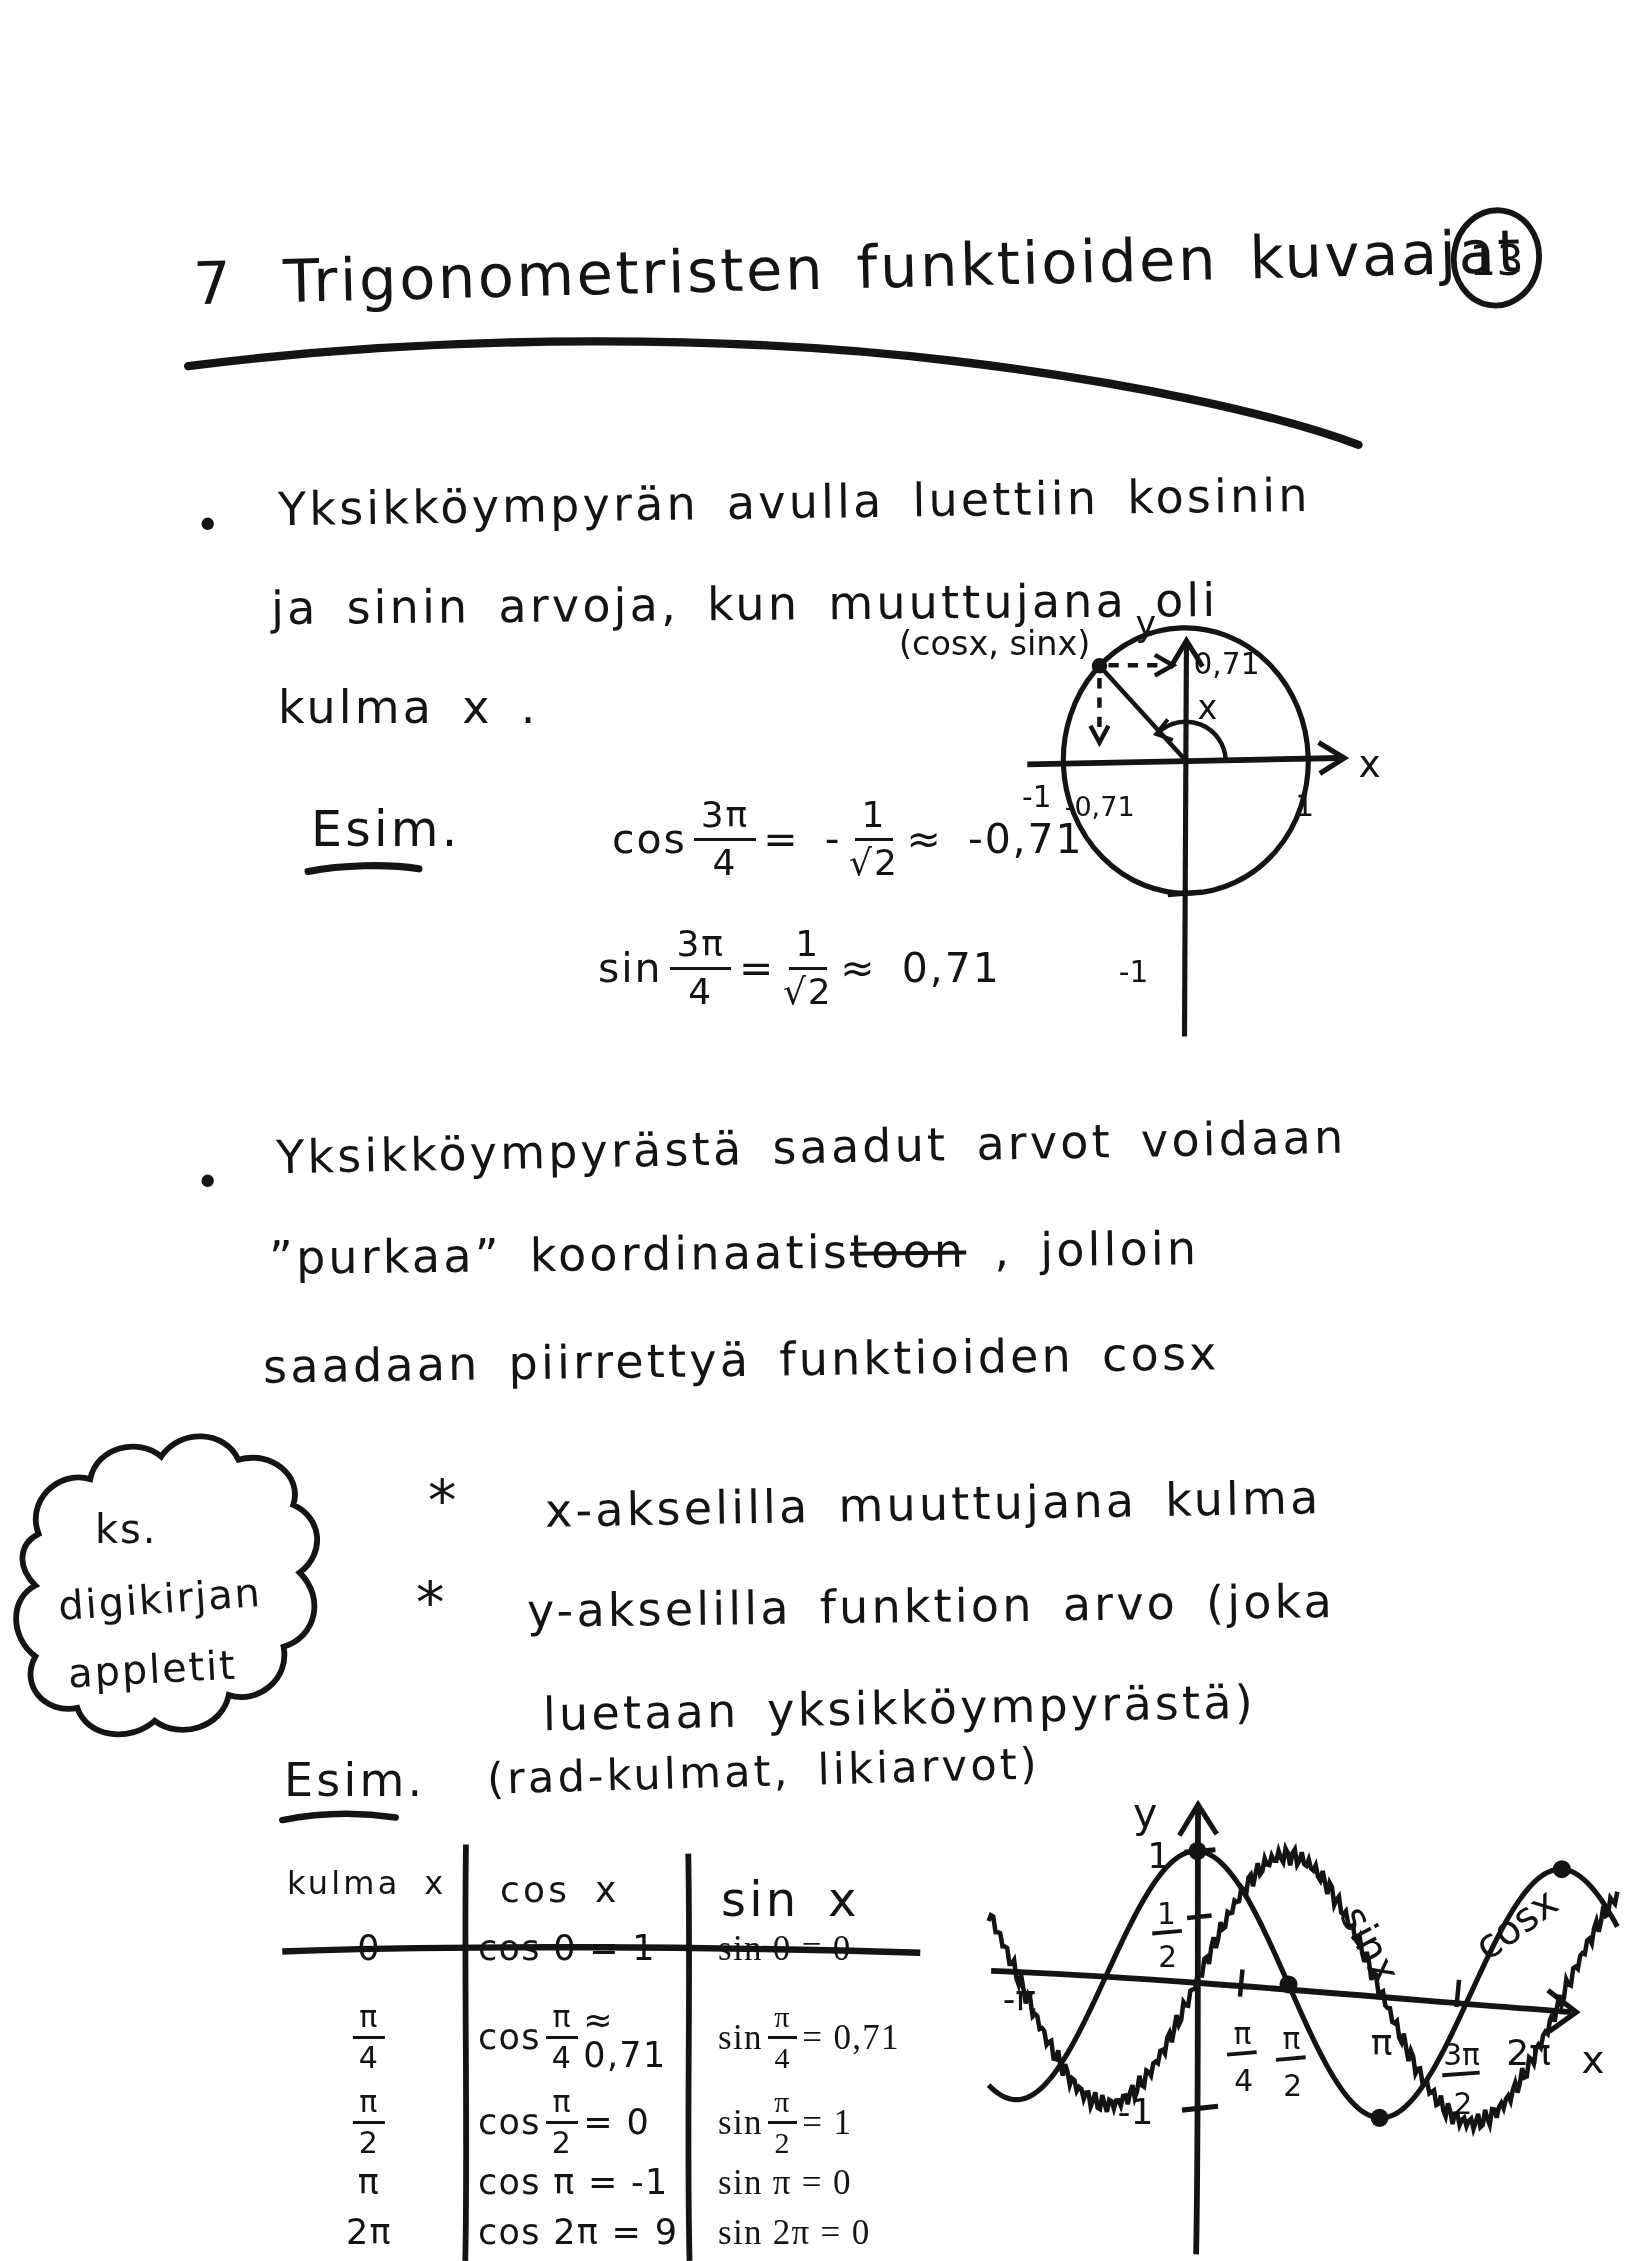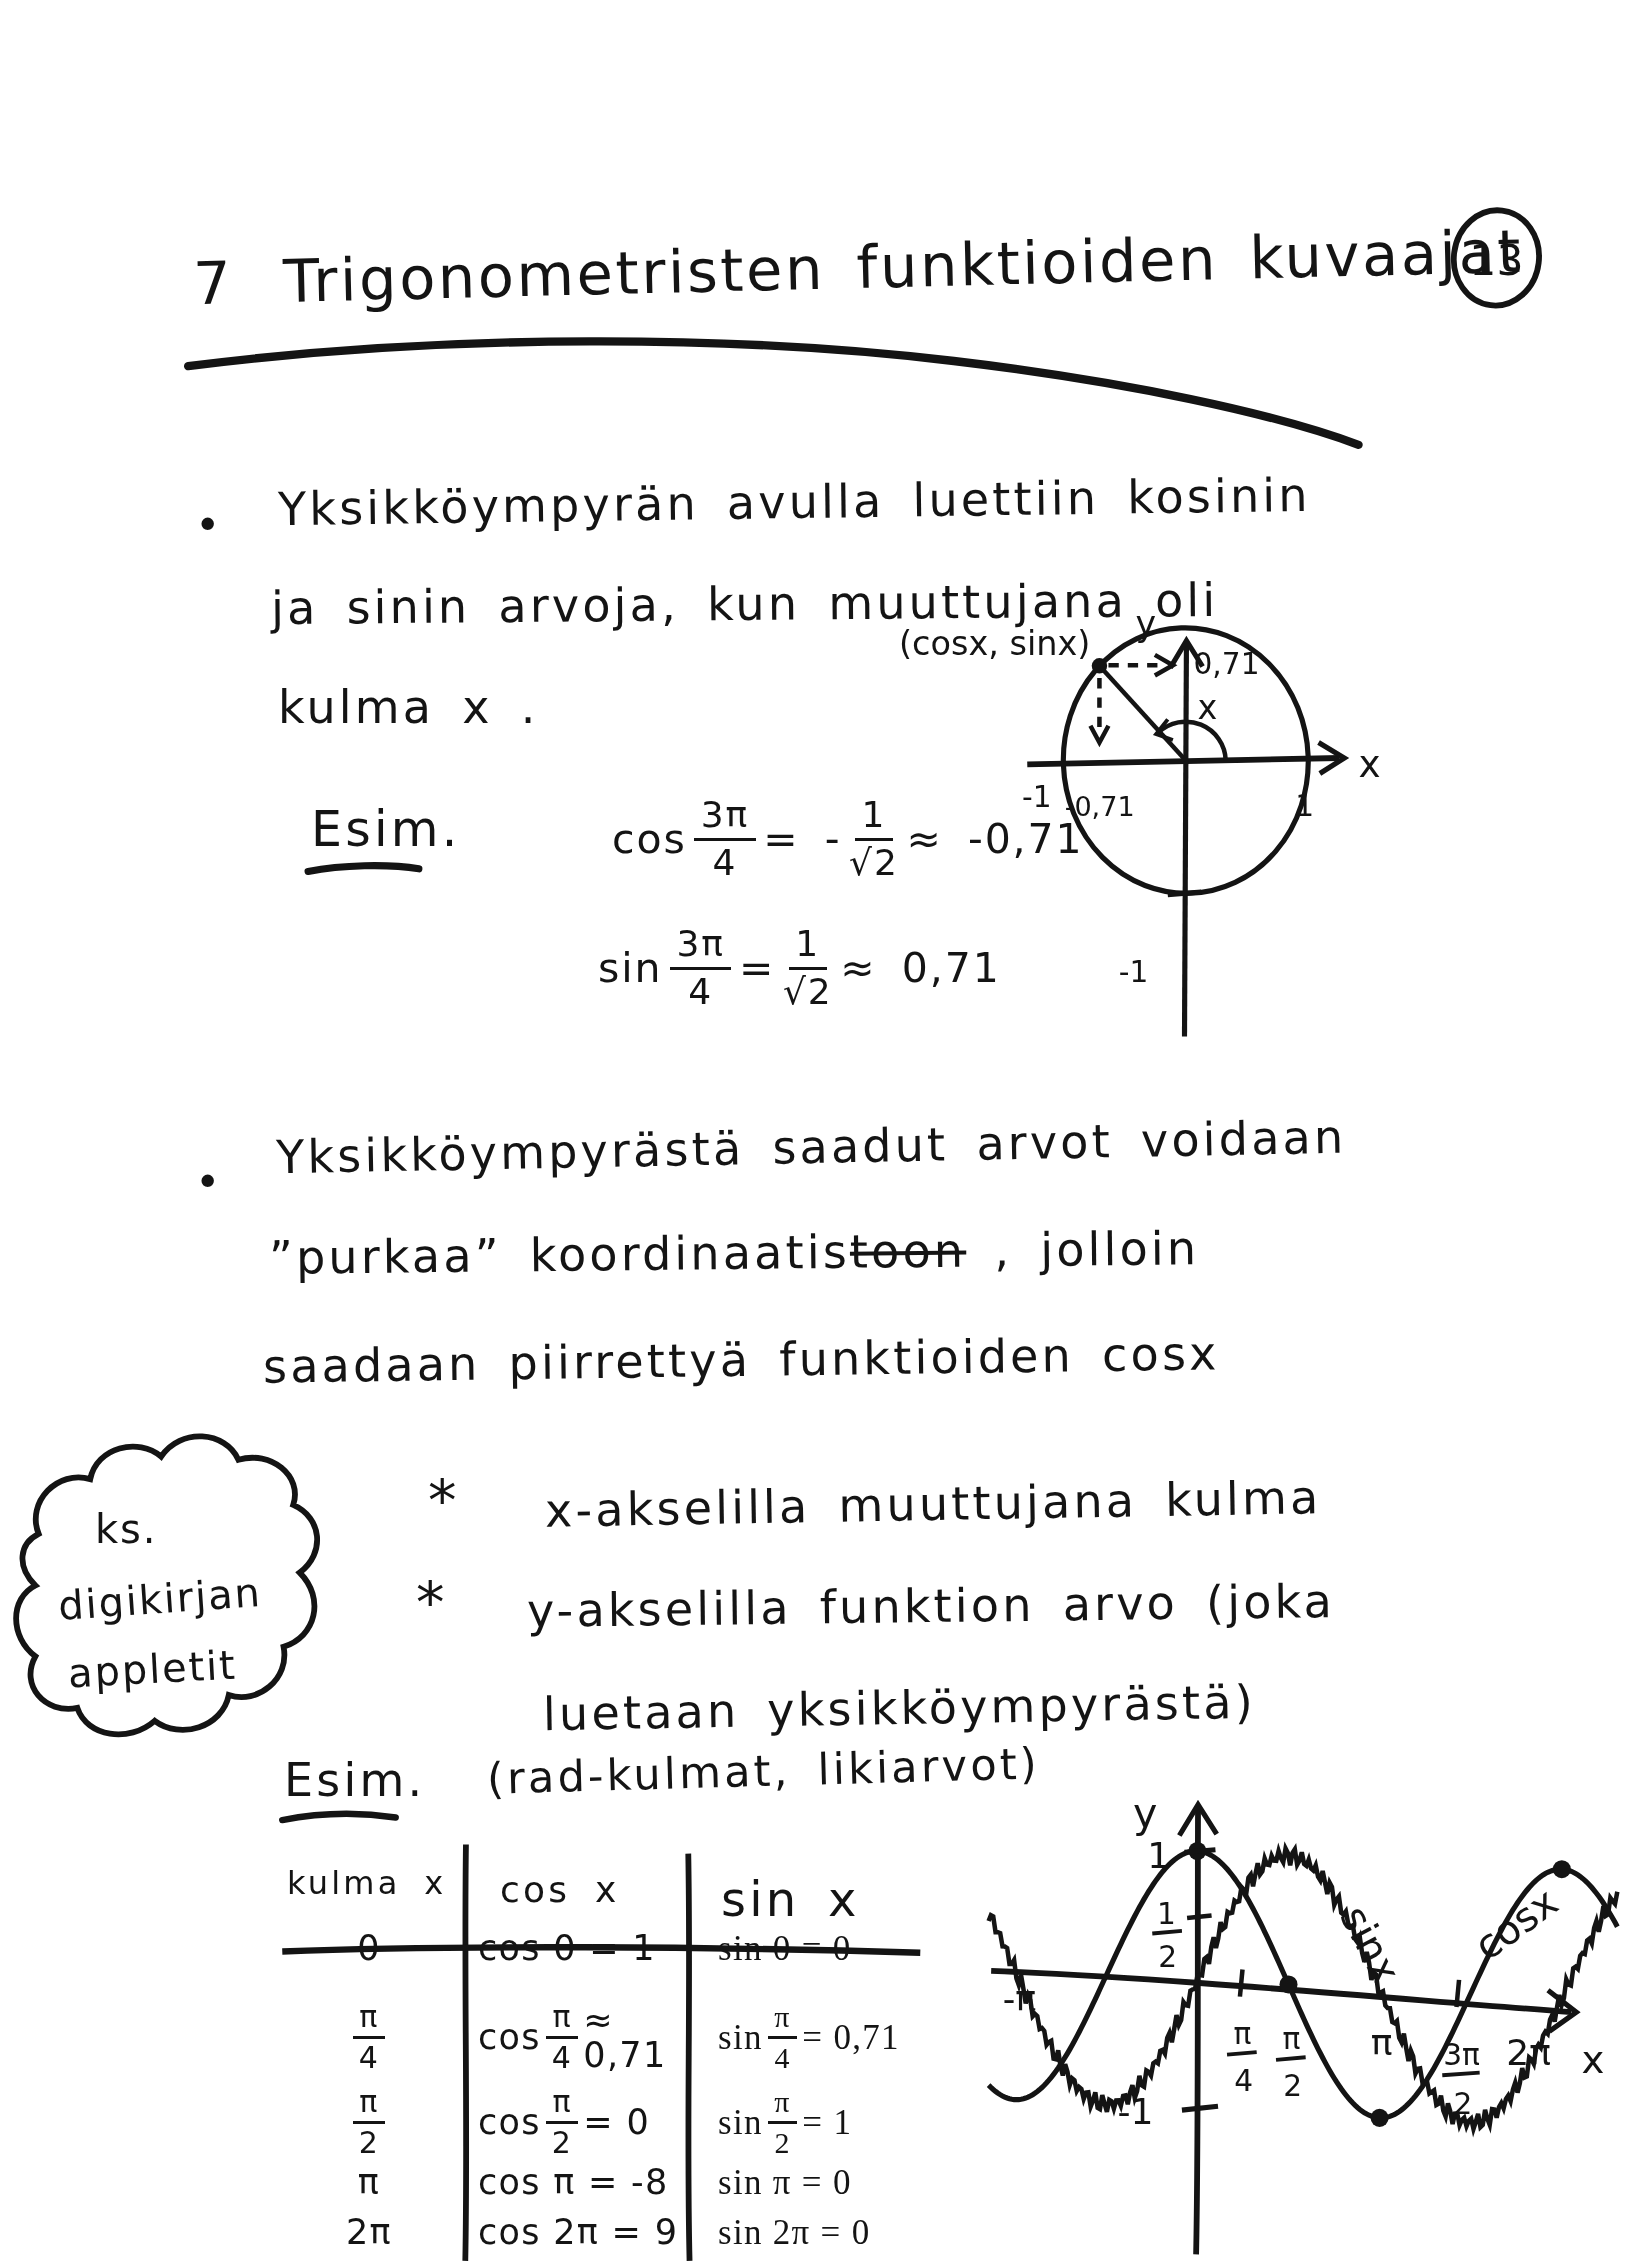--- a/index.html
+++ b/index.html
@@ -264,21 +264,21 @@
             <span class="fden">2</span>
           </span>
           <span class="seg"> = 1</span>
         </div>
       </div>
       <div class="t-row" style="top: 2165px;">
         <div class="t-cell c1">
           <span class="seg">π</span>
         </div>
         <div class="t-cell c2">
-          <span class="seg">cos π = -8</span>
+          <span class="seg">cos π = -1</span>
         </div>
         <div class="t-cell c3">
           <span class="seg">sin π = 0</span>
         </div>
       </div>
       <div class="t-row" style="top: 2215px;">
         <div class="t-cell c1">
           <span class="seg">2π</span>
         </div>
         <div class="t-cell c2">

